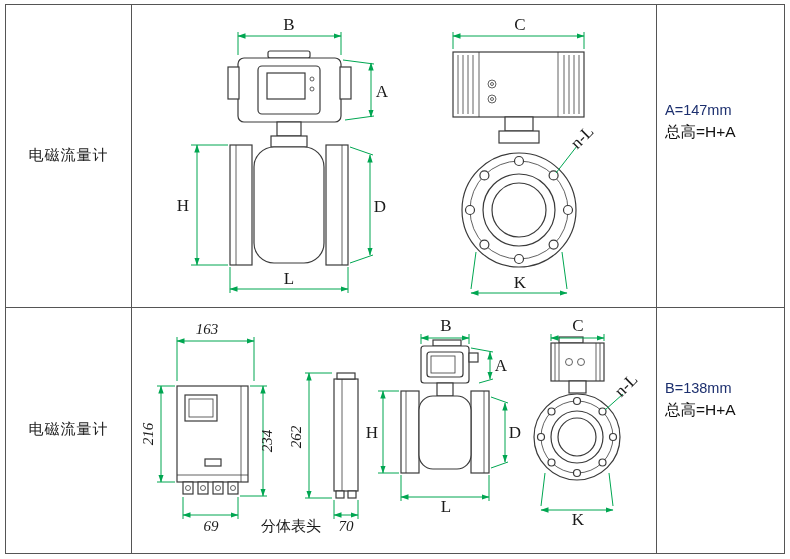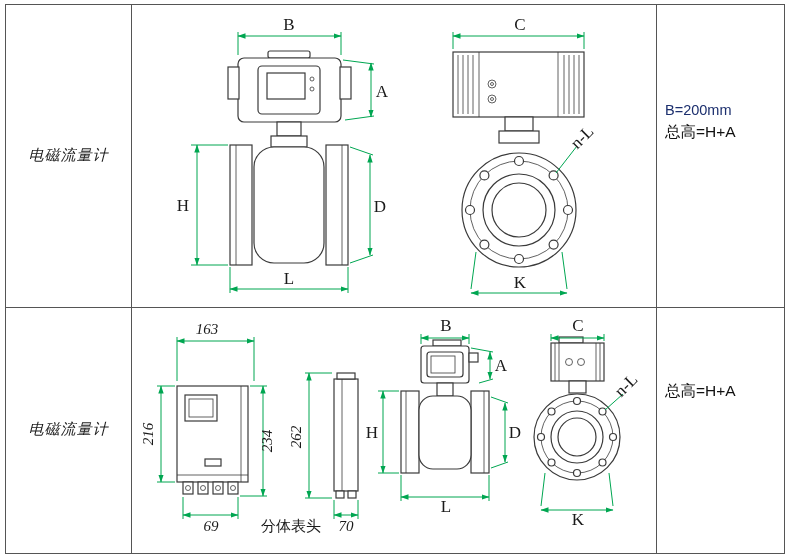--- a/index.html
+++ b/index.html
@@ -4,21 +4,21 @@
 <style>
   * { margin:0; padding:0; box-sizing:border-box; }
   html,body { width:790px; height:559px; background:#fff;
               font-family:"Liberation Sans", sans-serif; }
   .page { position:relative; width:790px; height:559px; background:#fff; overflow:hidden; }
   .table { position:absolute; left:5px; top:4px; width:780px; height:550px;
            border:1px solid #555; }
   .vline { position:absolute; top:0; width:1px; height:100%; background:#555; }
   .hline { position:absolute; left:0; height:1px; width:100%; background:#555; }
   .row-label { position:absolute; left:0; width:125px; text-align:center;
-               color:#1a1a1a; font-size:15px; line-height:24px; letter-spacing:1px;font-style:italic; }
+               color:#1a1a1a; font-size:15px; line-height:24px; letter-spacing:1px; }
   .specs { position:absolute; left:659px; width:118px;
            color:var(--spec_blue,#1c2f6e); font-size:14.5px; line-height:19px; }
   .specs .total { color:#111; font-size:15.5px; margin-top:2px; }
   .drawing { position:absolute; }
   .lnf { stroke:var(--line_dark,#3a3a3a); stroke-width:1.2; fill:#fff; }
   .lnt { stroke:var(--line_dark,#3a3a3a); stroke-width:0.8; fill:none; }
   .dim { stroke:var(--dim_green,#00a651); stroke-width:1; fill:none; }
   .arrowhead { fill:var(--dim_green,#00a651); }
   .dl { fill:var(--text_dark,#1a1a1a); font:17px "Liberation Serif", serif; text-anchor:middle; }
   .dn { fill:var(--text_dark,#1a1a1a); font:italic 15px "Liberation Serif", serif; text-anchor:middle; }
@@ -297,22 +297,23 @@
       </g>
       <g>
         <line class="dim" x1="414" y1="166" x2="410" y2="199"></line>
         <line class="dim" x1="478" y1="166" x2="482" y2="199"></line>
         <line class="dim" x1="410" y1="203" x2="482" y2="203" marker-start="url(#arr)" marker-end="url(#arr)"></line>
         <text class="dl" x="447" y="218">K</text>
       </g>
     </svg>
 
     <div class="specs" style="top:96px">
-      <div>B=200mm</div>
+      <div>A=147mm</div>
       <div class="total">总高=H+A</div>
     </div>
 
     <div class="specs" style="top:374px">
+      <div>B=138mm</div>
       <div class="total">总高=H+A</div>
     </div>
 
   </div>
 </div>
 
 </body></html>

